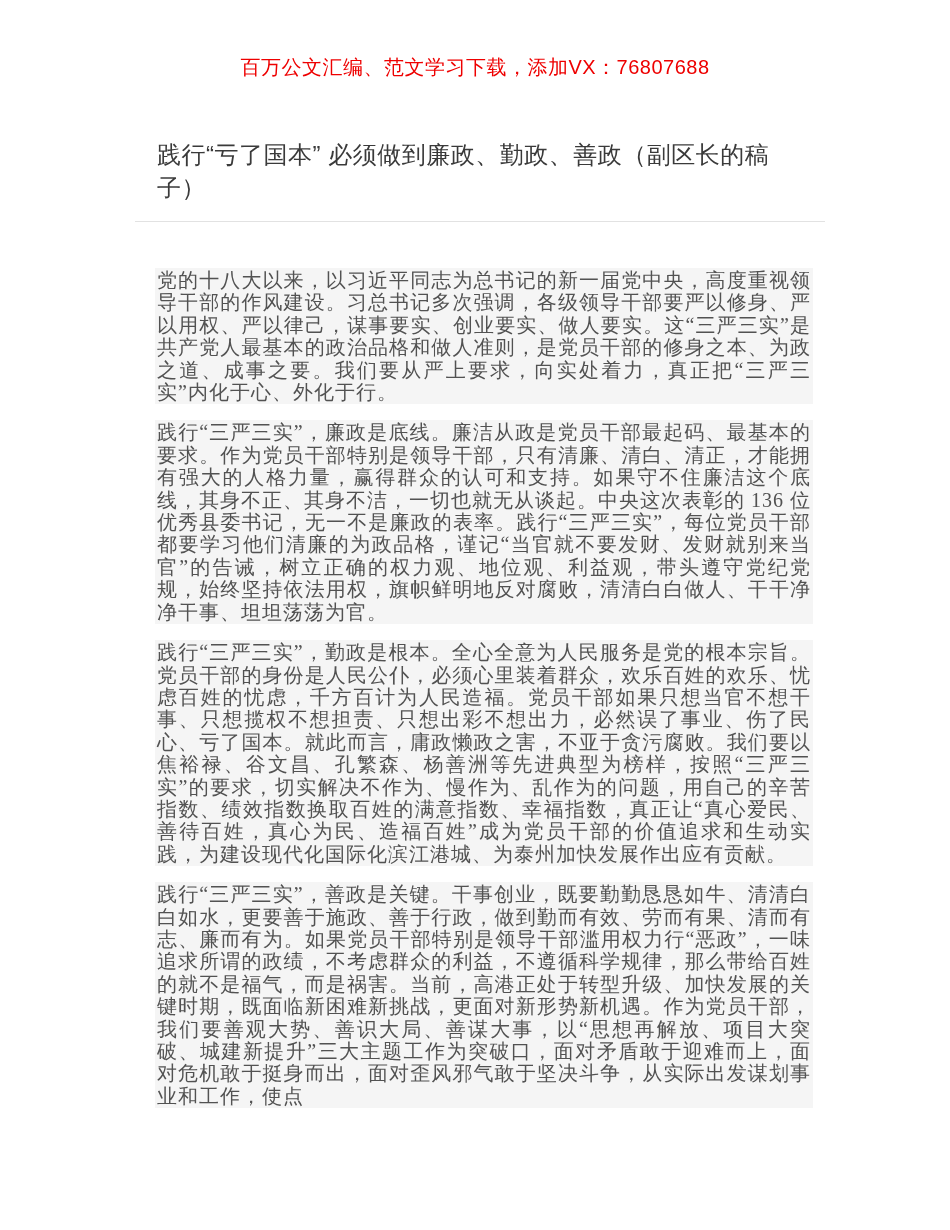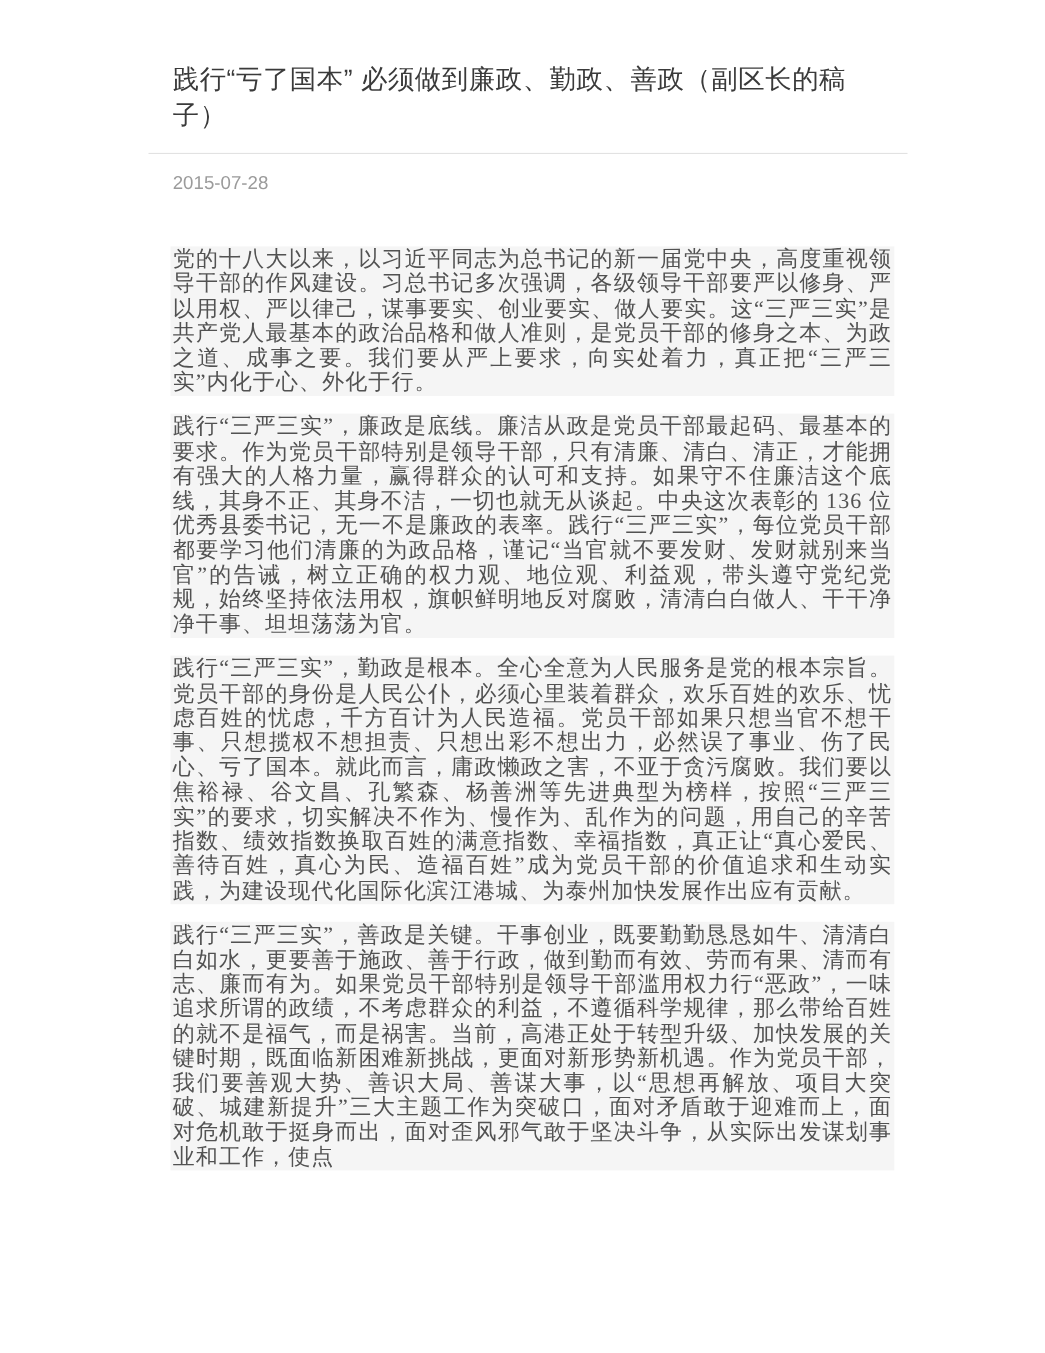--- a/index.html
+++ b/index.html
@@ -64,29 +64,29 @@
     padding: 1px 2px;
     background: #f5f5f5;
     text-align: justify;
   }
 </style>
 </head>
 <body>
 
 <div class="page">
 
+  <div class="promo">百万公文汇编、范文学习下载，添加VX：76807688</div>
 
   <div class="content">
 
     <h1 class="title">践行“亏了国本” 必须做到廉政、勤政、善政（副区长的稿子）</h1>
 
     <hr class="divider">
 
     <div class="meta">
-      <div>2015-07-28</div>
     </div>
 
     <div class="article">
       <p>党的十八大以来，以习近平同志为总书记的新一届党中央，高度重视领导干部的作风建设。习总书记多次强调，各级领导干部要严以修身、严以用权、严以律己，谋事要实、创业要实、做人要实。这“三严三实”是共产党人最基本的政治品格和做人准则，是党员干部的修身之本、为政之道、成事之要。我们要从严上要求，向实处着力，真正把“三严三实”内化于心、外化于行。</p>
       <p>践行“三严三实”，廉政是底线。廉洁从政是党员干部最起码、最基本的要求。作为党员干部特别是领导干部，只有清廉、清白、清正，才能拥有强大的人格力量，赢得群众的认可和支持。如果守不住廉洁这个底线，其身不正、其身不洁，一切也就无从谈起。中央这次表彰的 136 位优秀县委书记，无一不是廉政的表率。践行“三严三实”，每位党员干部都要学习他们清廉的为政品格，谨记“当官就不要发财、发财就别来当官”的告诫，树立正确的权力观、地位观、利益观，带头遵守党纪党规，始终坚持依法用权，旗帜鲜明地反对腐败，清清白白做人、干干净净干事、坦坦荡荡为官。</p>
       <p>践行“三严三实”，勤政是根本。全心全意为人民服务是党的根本宗旨。党员干部的身份是人民公仆，必须心里装着群众，欢乐百姓的欢乐、忧虑百姓的忧虑，千方百计为人民造福。党员干部如果只想当官不想干事、只想揽权不想担责、只想出彩不想出力，必然误了事业、伤了民心、亏了国本。就此而言，庸政懒政之害，不亚于贪污腐败。我们要以焦裕禄、谷文昌、孔繁森、杨善洲等先进典型为榜样，按照“三严三实”的要求，切实解决不作为、慢作为、乱作为的问题，用自己的辛苦指数、绩效指数换取百姓的满意指数、幸福指数，真正让“真心爱民、善待百姓，真心为民、造福百姓”成为党员干部的价值追求和生动实践，为建设现代化国际化滨江港城、为泰州加快发展作出应有贡献。</p>
       <p>践行“三严三实”，善政是关键。干事创业，既要勤勤恳恳如牛、清清白白如水，更要善于施政、善于行政，做到勤而有效、劳而有果、清而有志、廉而有为。如果党员干部特别是领导干部滥用权力行“恶政”，一味追求所谓的政绩，不考虑群众的利益，不遵循科学规律，那么带给百姓的就不是福气，而是祸害。当前，高港正处于转型升级、加快发展的关键时期，既面临新困难新挑战，更面对新形势新机遇。作为党员干部，我们要善观大势、善识大局、善谋大事，以“思想再解放、项目大突破、城建新提升”三大主题工作为突破口，面对矛盾敢于迎难而上，面对危机敢于挺身而出，面对歪风邪气敢于坚决斗争，从实际出发谋划事业和工作，使点</p>
     </div>
 
   </div>

